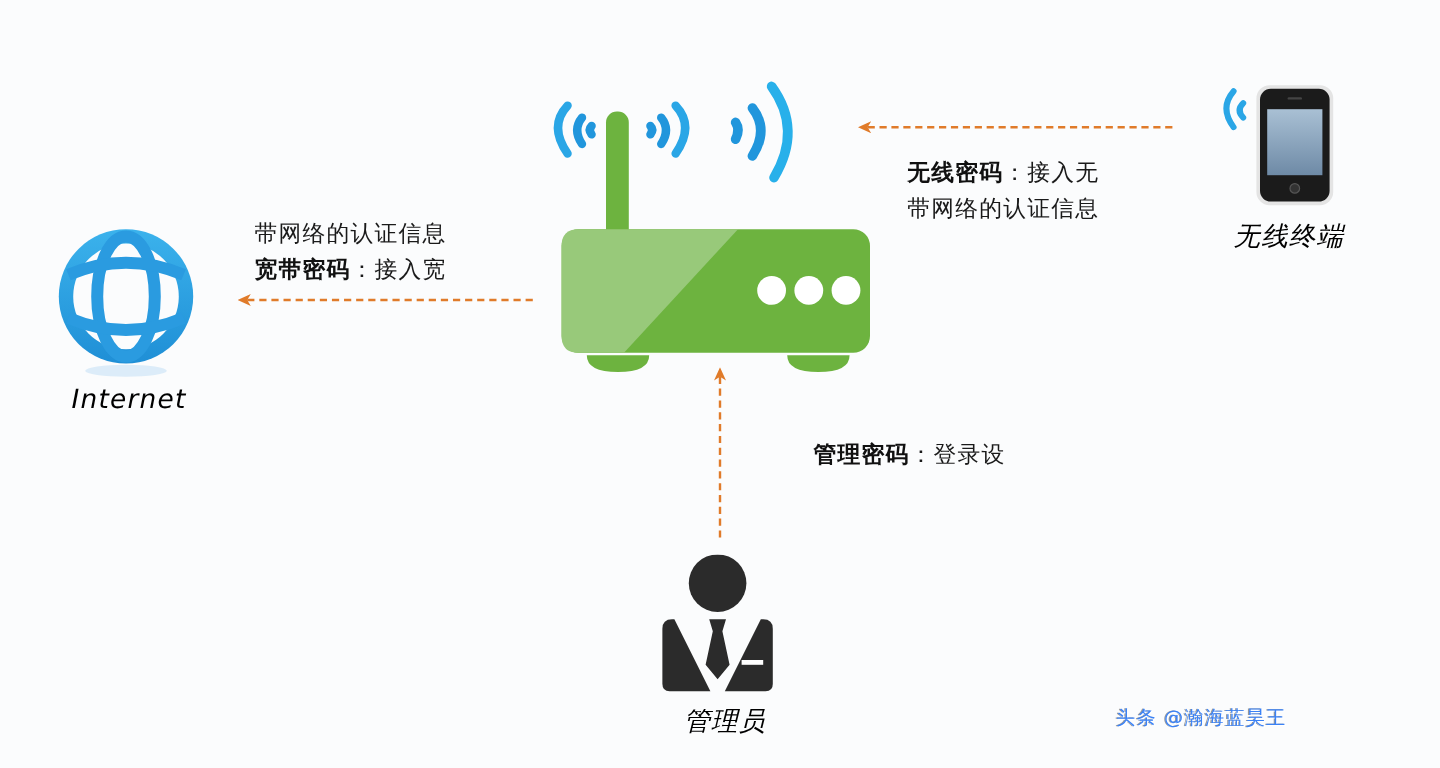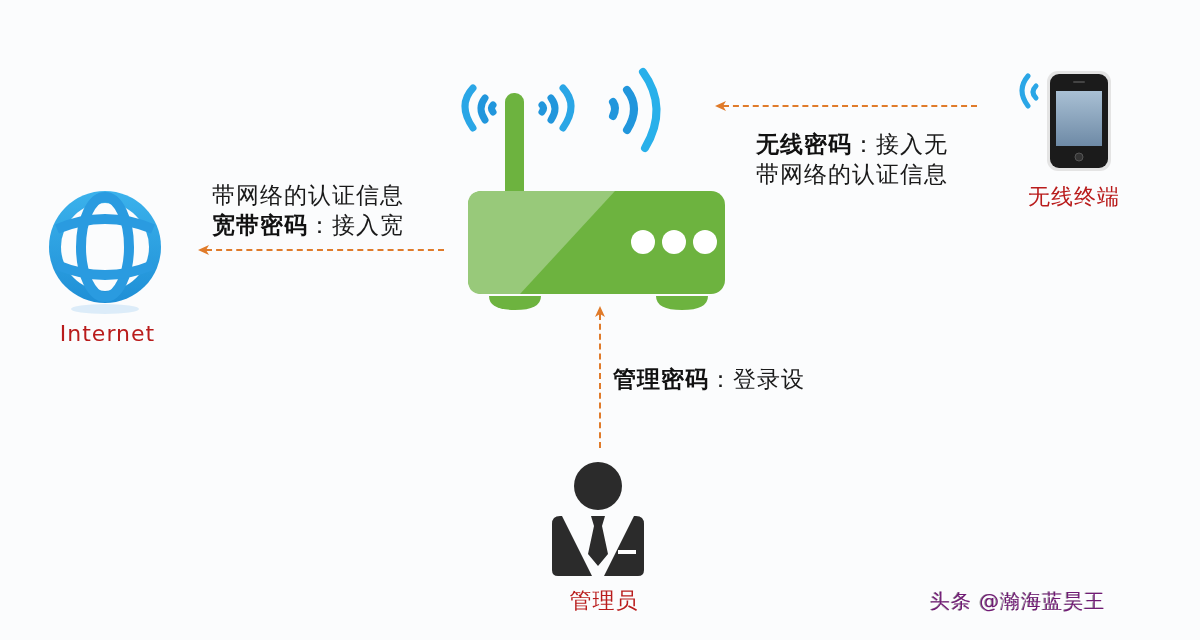--- a/index.html
+++ b/index.html
@@ -5,27 +5,27 @@
   html, body { margin: 0; padding: 0; }
   body {
     width: 1200px; height: 640px; overflow: hidden;
     background: #fbfcfd;
     font-family: "DejaVu Sans", "Liberation Sans", sans-serif;
     position: relative;
   }
   .abs { position: absolute; }
   .label-bold { font-weight: bold; color: #111; }
   .label-text {
-    font-size: 23px; line-height: 30px; color: #1a1a1a; letter-spacing: 1px;
+    font-size: 19px; line-height: 30px; color: #1a1a1a; letter-spacing: 1px;
   }
-  .node-caption { font-size: 22px; color: #b91c1c; letter-spacing: 1px; }
+  .node-caption { font-size: 22px; color: #000000; letter-spacing: 1px; font-style: italic; }
   .dashed-h { height: 0; border-top: 2px dashed #e07b2a; }
   .dashed-v { width: 0; border-left: 2px dashed #e07b2a; }
   .watermark {
-    font-size: 20px; color: #701a75; letter-spacing: 1px;
+    font-size: 16px; color: #3b82f6; letter-spacing: 1px;
     text-shadow: 1px 1px 0 #fff, -1px 0 0 #999;
   }
 </style>
 </head>
 <body>
 
 <div class="abs" style="left:40px; top:185px; width:130px; height:160px;">
   <svg width="130" height="130" viewBox="0 0 130 130" style="position:absolute;left:0;top:0;">
     <defs>
       <linearGradient id="gblue" x1="0" y1="0" x2="0" y2="1">
@@ -123,21 +123,21 @@
   </svg>
   <div class="abs node-caption" style="left:18px; top:114px; width:120px;">无线终端</div>
 </div>
 
 <div class="abs" style="left:594px; top:306px; width:12px; height:142px;">
   <div class="dashed-v abs" style="left:5px; top:8px; height:134px;"></div>
   <svg class="abs" width="12" height="12" viewBox="0 0 12 12" style="left:0;top:0;">
     <polygon points="6,0 11,11 6,8 1,11" fill="#e07b2a"></polygon>
   </svg>
 </div>
-<div class="abs label-text" style="left:613px; top:364px; width:240px;">
+<div class="abs label-text" style="left:598px; top:364px; width:240px;text-align:right;">
   <div>
     <span class="label-bold">管理密码</span><span>：登录设</span>
   </div>
 </div>
 
 <div class="abs" style="left:545px; top:462px; width:110px; height:160px;">
   <svg width="100" height="115" viewBox="0 0 100 115" style="position:absolute;left:3px;top:0;">
     <circle cx="50" cy="24" r="24" fill="#2b2b2b"></circle>
     <path d="M12 54 Q4 54 4 62 L4 108 Q4 114 10 114 L44 114 L14 54 Z" fill="#2b2b2b"></path>
     <path d="M88 54 Q96 54 96 62 L96 108 Q96 114 90 114 L56 114 L86 54 Z" fill="#2b2b2b"></path>

